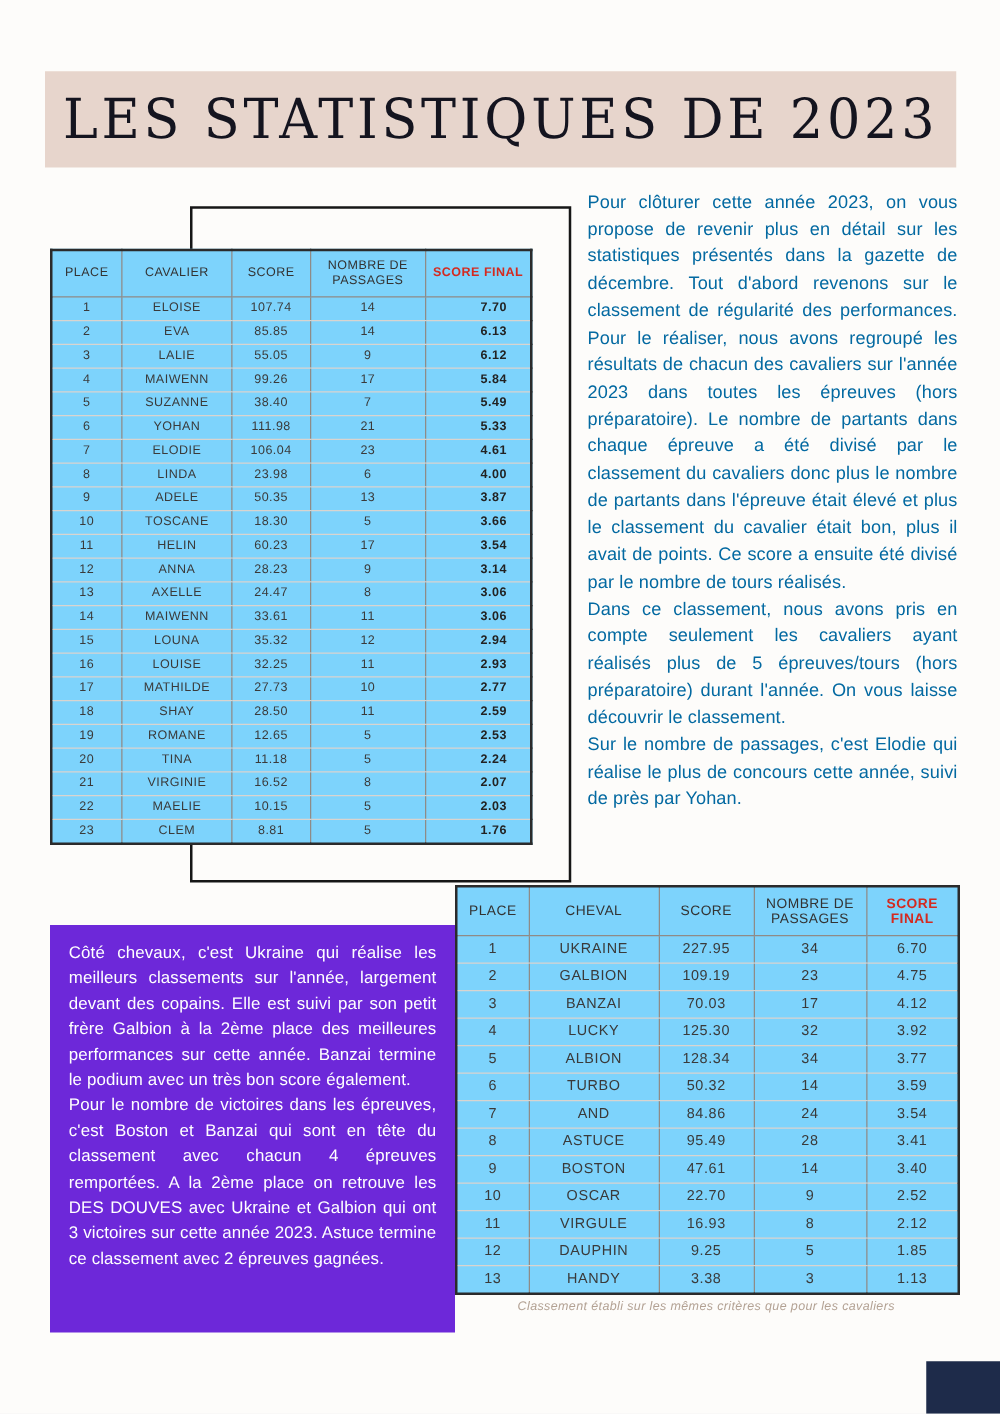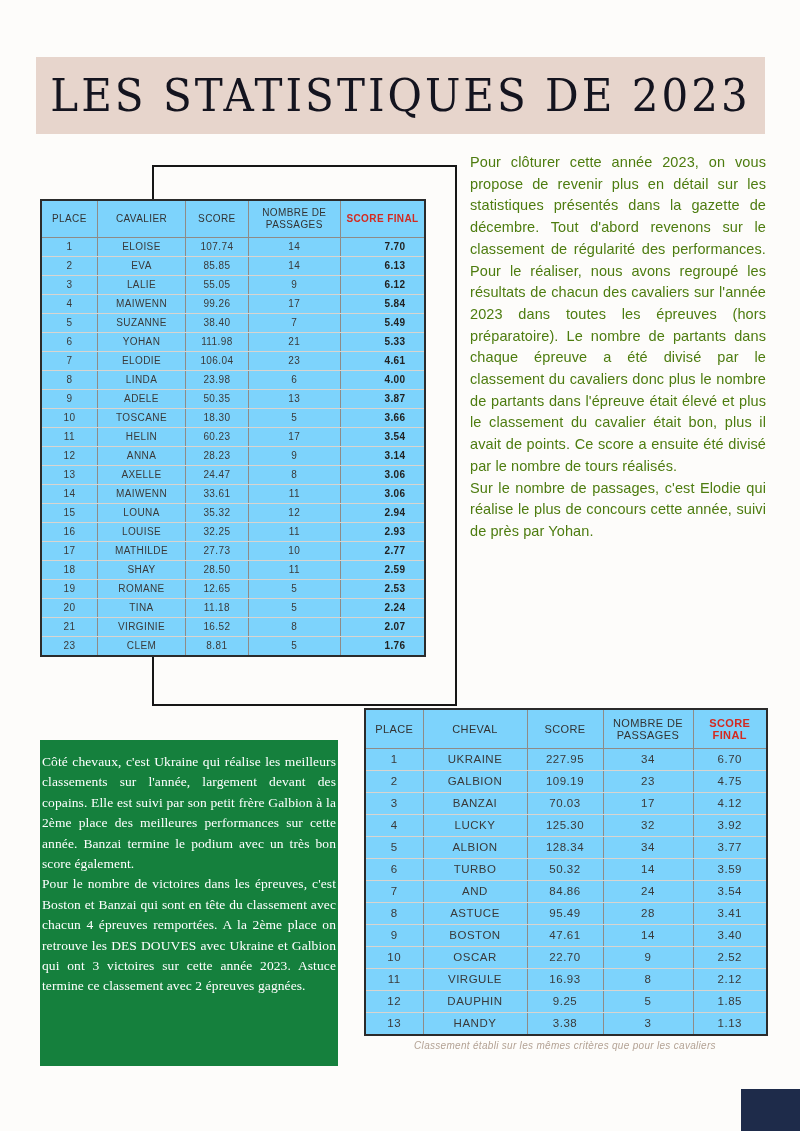--- a/index.html
+++ b/index.html
@@ -46,29 +46,29 @@
   table.riders th{padding:6px 2px;font-size:10px;}
   table.riders td.final{font-weight:700;color:#222;padding-left:27px;}
   
   table.horses{left:364px;top:708px;width:402px;font-size:11.5px;}
   table.horses td{padding:4px 2px;line-height:13px;letter-spacing:.5px;}
   table.horses th{padding:7px 2px;font-size:11px;}
   table.horses td.final{font-weight:400;}
   
   .intro-text{
     position:absolute;left:470px;top:152px;width:296px;
-    font-size:14.5px;line-height:21.7px;color:#4d7c0f;
+    font-size:14.5px;line-height:21.7px;color:#0369a1;
     text-align:justify;letter-spacing:.1px;
   }
   .intro-text p{margin:0;}
   
   .horses-box{
     position:absolute;left:40px;top:740px;width:294px;height:302px;
-    background:#15803d;color:#ffffff;padding:12px 2px;
-    font-size:13.5px;line-height:20.4px;text-align:justify;letter-spacing:.1px;font-family:Liberation Serif, serif;
+    background:#6d28d9;color:#ffffff;padding:12px 15px;
+    font-size:13.5px;line-height:20.4px;text-align:justify;letter-spacing:.1px;
   }
   .horses-box p{margin:0;}
   
   .table-caption{
     position:absolute;left:364px;top:1040px;width:402px;
     font-size:10px;font-style:italic;color:#b3a294;text-align:center;
     letter-spacing:.3px;
   }
   
   .corner-square{
@@ -246,31 +246,39 @@
           <td class="final">2.24</td>
         </tr>
         <tr>
           <td>21</td>
           <td>VIRGINIE</td>
           <td>16.52</td>
           <td>8</td>
           <td class="final">2.07</td>
         </tr>
         <tr>
+          <td>22</td>
+          <td>MAELIE</td>
+          <td>10.15</td>
+          <td>5</td>
+          <td class="final">2.03</td>
+        </tr>
+        <tr>
           <td>23</td>
           <td>CLEM</td>
           <td>8.81</td>
           <td>5</td>
           <td class="final">1.76</td>
         </tr>
       </tbody>
   </table>
 
   <div class="intro-text">
       <p>Pour clôturer cette année 2023, on vous propose de revenir plus en détail sur les statistiques présentés dans la gazette de décembre. Tout d'abord revenons sur le classement de régularité des performances. Pour le réaliser, nous avons regroupé les résultats de chacun des cavaliers sur l'année 2023 dans toutes les épreuves (hors préparatoire). Le nombre de partants dans chaque épreuve a été divisé par le classement du cavaliers donc plus le nombre de partants dans l'épreuve était élevé et plus le classement du cavalier était bon, plus il avait de points. Ce score a ensuite été divisé par le nombre de tours réalisés.</p>
+      <p>Dans ce classement, nous avons pris en compte seulement les cavaliers ayant réalisés plus de 5 épreuves/tours (hors préparatoire) durant l'année. On vous laisse découvrir le classement.</p>
       <p>Sur le nombre de passages, c'est Elodie qui réalise le plus de concours cette année, suivi de près par Yohan.</p>
     </div>
 
   <div class="horses-box">
       <p>Côté chevaux, c'est Ukraine qui réalise les meilleurs classements sur l'année, largement devant des copains. Elle est suivi par son petit frère Galbion à la 2ème place des meilleures performances sur cette année. Banzai termine le podium avec un très bon score également.</p>
       <p>Pour le nombre de victoires dans les épreuves, c'est Boston et Banzai qui sont en tête du classement avec chacun 4 épreuves remportées. A la 2ème place on retrouve les DES DOUVES avec Ukraine et Galbion qui ont 3 victoires sur cette année 2023. Astuce termine ce classement avec 2 épreuves gagnées.</p>
     </div>
 
   <table class="stat-table horses">
     <colgroup>

